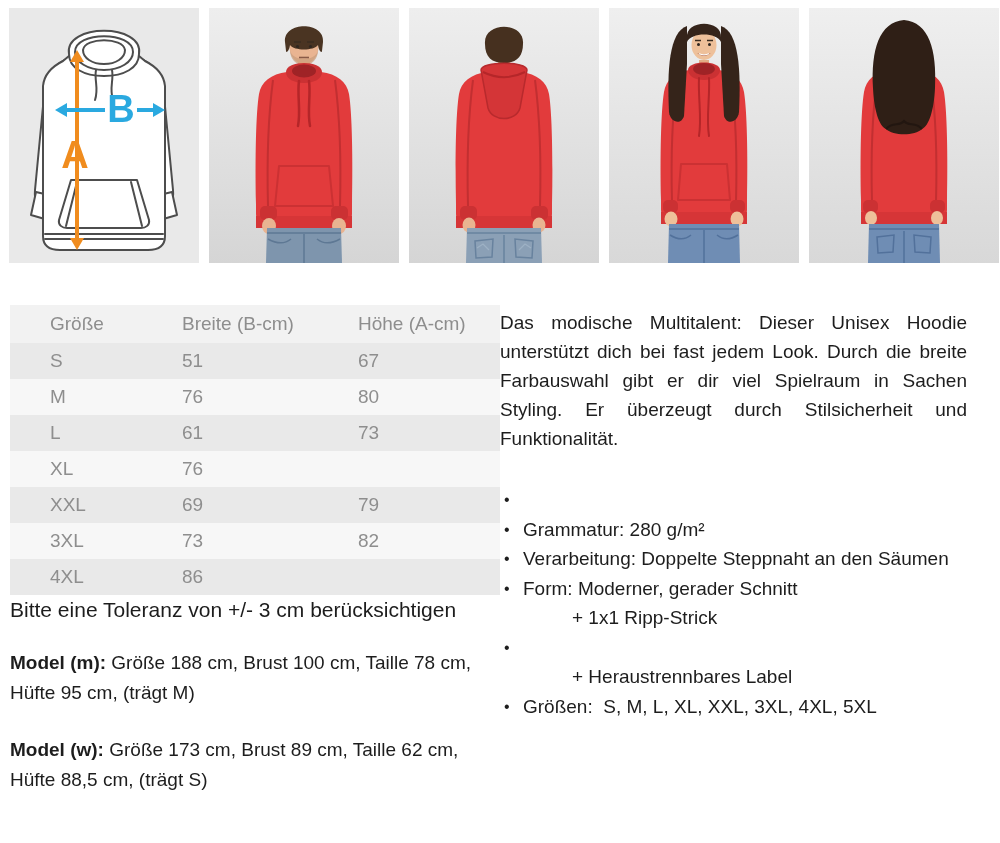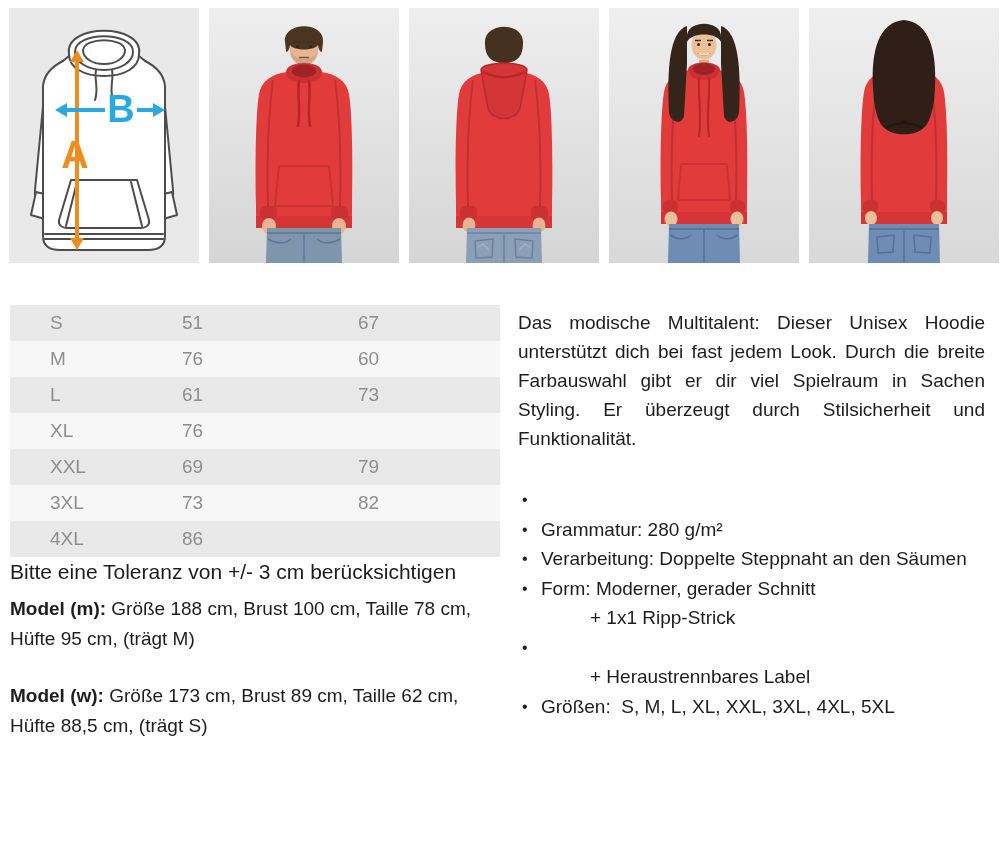--- a/index.html
+++ b/index.html
@@ -7,32 +7,32 @@
   .page{width:1000px;height:843px;overflow:hidden;position:relative;background:#fff;}
 
   
   .gallery{display:flex;gap:10px;padding:8px 0 0 9px;}
   .tile{width:190px;height:255px;flex:0 0 auto;}
   .tile svg{display:block;width:100%;height:100%;}
 
   
   .content{display:flex;margin-top:42px;padding-left:10px;align-items:flex-start;}
   .left{width:490px;flex:0 0 auto;}
-  .right{width:467px;margin-left:18px;padding-top:3px;}
+  .right{width:467px;padding-top:3px;}
 
   
   .size-table{width:490px;font-size:19px;color:#8e8e8e;}
   .trow{display:grid;grid-template-columns:132px 176px 1fr;padding-left:40px;align-items:center;height:36px;}
   .trow.head{height:38px;background:#f2f2f2;}
   .trow.odd{background:#e9e9e9;}
   .trow.even{background:#f7f7f7;}
 
   
   .tolerance{font-size:21px;line-height:29px;}
-  .model-block{margin-top:8px;font-size:19px;line-height:30px;}
+  .model-block{margin-top:24px;font-size:19px;line-height:30px;}
   .model-block.w{margin-top:27px;}
   .model-block b{font-weight:bold;}
 
   
   .desc{font-size:19px;line-height:29px;text-align:justify;}
   .bullets{margin-top:32px;font-size:19px;}
   .brow{display:flex;line-height:29.5px;}
   .brow .dot{flex:0 0 19px;padding-left:4px;font-size:16px;}
   .brow.cont{padding-left:72px;}
 </style>
@@ -211,29 +211,34 @@
         <path d="M68,229 L85,227 L84,244 L69,245 Z M122,229 L105,227 L106,244 L121,245 Z" stroke="#52719b" stroke-width="1.5" fill="none"></path>
       </svg>
     </div>
   </div>
 
   <div class="content">
 
     <div class="left">
 
       <div class="size-table">
+        <div class="trow head">
+          <div>Größe</div>
+          <div>Breite (B-cm)</div>
+          <div>Höhe (A-cm)</div>
+        </div>
         <div class="trow odd">
           <div>S</div>
           <div>51</div>
           <div>67</div>
         </div>
         <div class="trow even">
           <div>M</div>
           <div>76</div>
-          <div>60</div>
+          <div>80</div>
         </div>
         <div class="trow odd">
           <div>L</div>
           <div>61</div>
           <div>73</div>
         </div>
         <div class="trow even">
           <div>XL</div>
           <div>76</div>
         </div>

